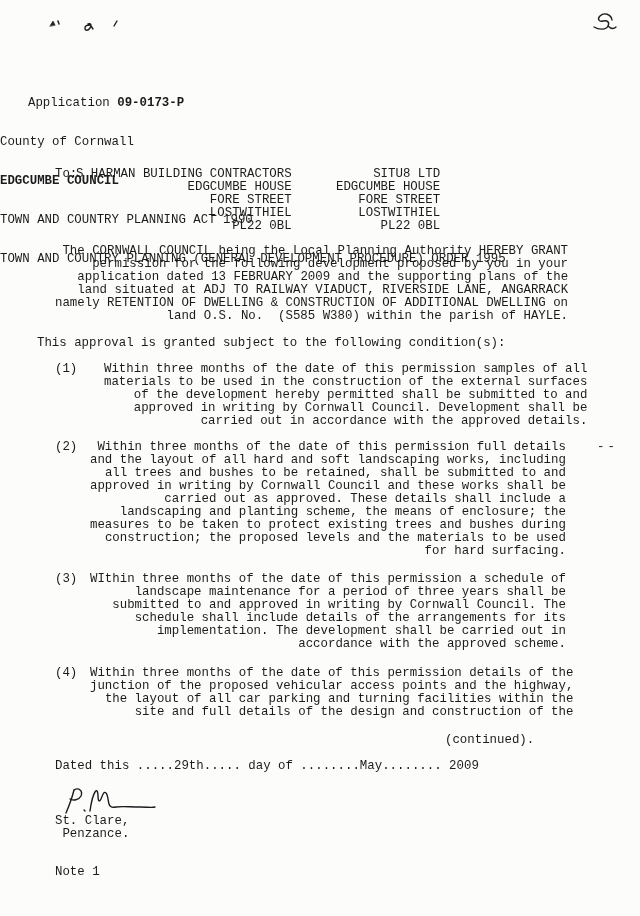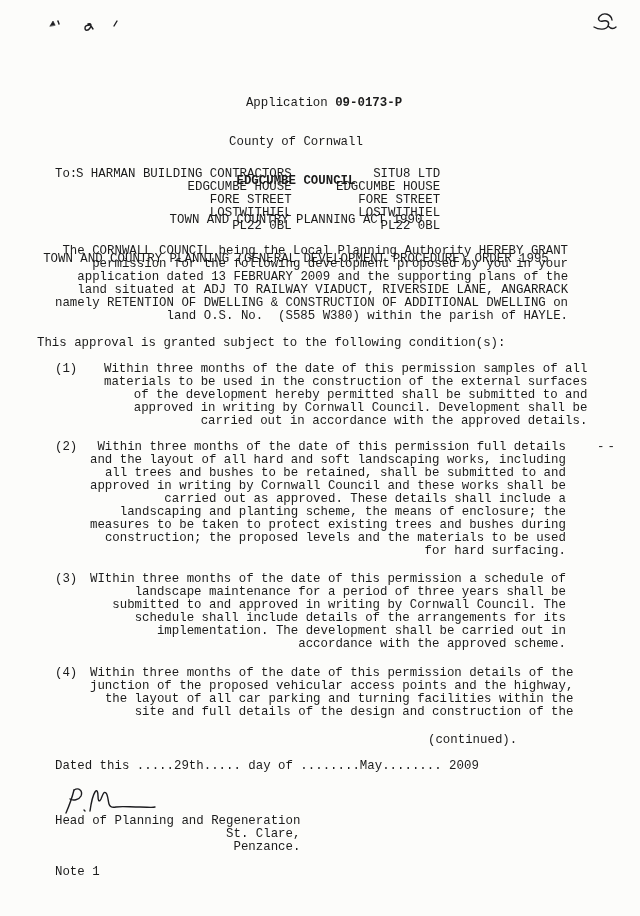--- a/index.html
+++ b/index.html
@@ -20,21 +20,21 @@
     color: #1b1b1b;
   }
   .abs { position: absolute; text-align: right; }
   .pre { white-space: pre; }
   .b { font-weight: bold; }
   .header-block {
     position: absolute;
     top: 71px;
     left: 0;
     width: 592px;
-    text-align: center;
+    text-align: left;
     white-space: pre;
     font-family: Liberation Mono, monospace;
   }
   .hline { height: 13px; }
   .hline-shift { transform: translateX(28px); }
   .addr-line { height: 13px; white-space: pre; }
   .ink {
     position: absolute;
     top: 0; left: 0;
     width: 640px; height: 916px;
@@ -129,25 +129,24 @@
 schedule shall include details of the arrangements for its
 implementation. The development shall be carried out in
 accordance with the approved scheme.</div>
 
   <div class="abs" style="top:667px;left:55px">(4)</div>
   <div class="abs pre" style="top:667px;left:90px">Within three months of the date of this permission details of the
 junction of the proposed vehicular access points and the highway,
 the layout of all car parking and turning facilities within the
 site and full details of the design and construction of the</div>
 
-  <div class="abs" style="top:734px;left:428px">(continued).</div>
+  <div class="abs" style="top:734px;left:445px">(continued).</div>
 
   <div class="abs pre" style="top:760px;left:55px">Dated this .....29th..... day of ........May........ 2009</div>
 
   <div class="abs" style="top:815px;left:55px">
-    <div class="addr-line">Head of Planning and Regeneration</div>
     <div class="addr-line">St. Clare,</div>
     <div class="addr-line">Penzance.</div>
   </div>
 
   <div class="abs" style="top:866px;left:55px">Note 1</div>
 
 </div>
 
 </body></html>

